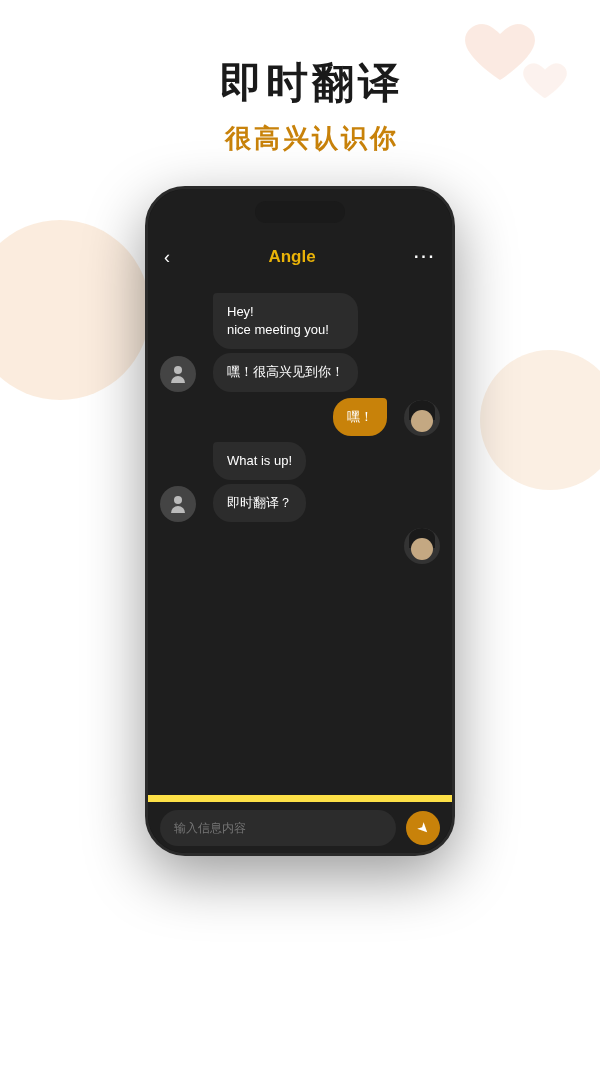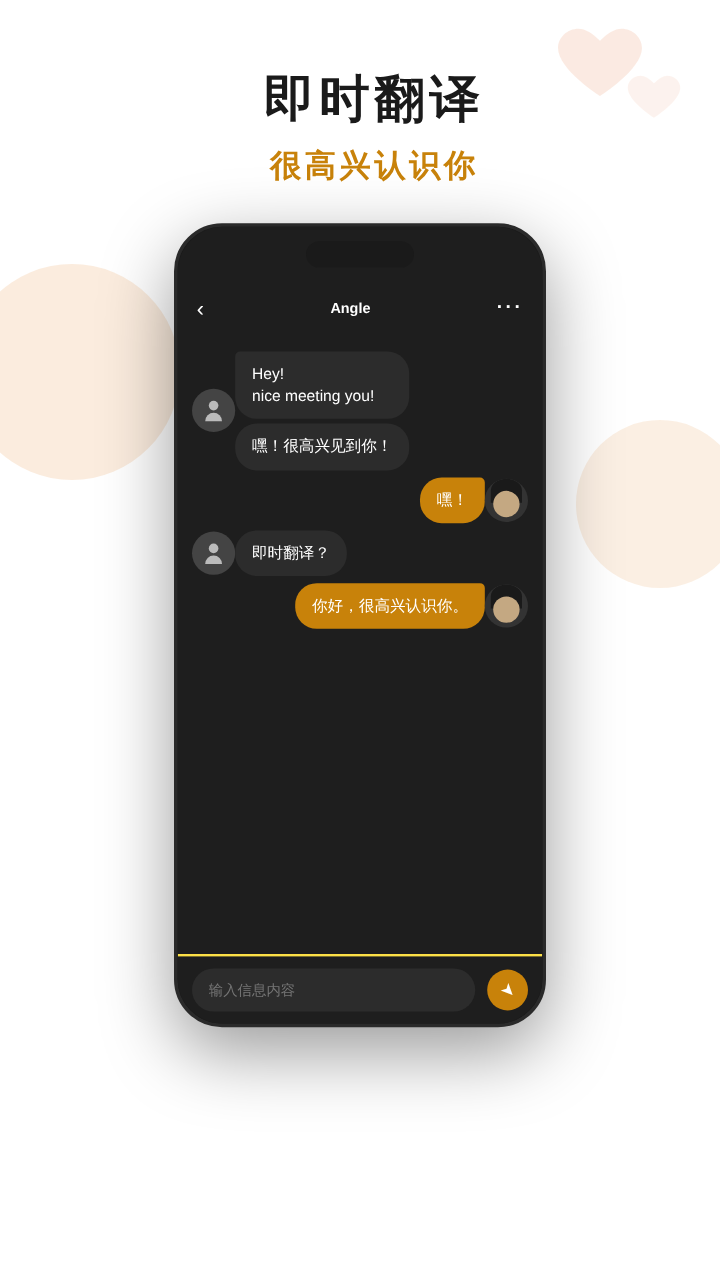--- a/index.html
+++ b/index.html
@@ -147,22 +147,22 @@
       flex-shrink: 0;
     }
 
     .back-icon {
       color: #fff;
       font-size: 18px;
       font-weight: 300;
     }
 
     .chat-header-title {
-      color: #ffffff;
-      font-size: 12px;
+      color: #eab308;
+      font-size: 17px;
       font-weight: 600;
     }
 
     .more-icon {
       color: #fff;
       font-size: 16px;
       letter-spacing: 2px;
       font-weight: 700;
     }
 
@@ -172,22 +172,22 @@
       overflow: hidden;
       padding: 12px 12px 0;
       display: flex;
       flex-direction: column;
       gap: 6px;
     }
 
     
     .msg-row {
       display: flex;
-      align-items: center;
-      gap: 0;
+      align-items: flex-end;
+      gap: 17px;
     }
 
     .msg-row.sent {
       flex-direction: row-reverse;
     }
 
     .avatar {
       width: 36px;
       height: 36px;
       border-radius: 50%;
@@ -290,21 +290,21 @@
     }
 
     .msg-row.sent .msg-bubble-group {
       align-items: flex-end;
     }
 
     
     .chat-input-area {
       height: 58px;
       background: #1e1e1e;
-      border-top: 2px solid #fde047;
+      border-top: 7px solid #fde047;
       display: flex;
       align-items: center;
       padding: 0 12px;
       gap: 10px;
       flex-shrink: 0;
     }
 
     .chat-input-field {
       flex: 1;
       height: 36px;
@@ -396,35 +396,33 @@
               <span>嘿！</span>
             </div>
           </div>
         </div>
 
         <div class="msg-row">
           <div class="avatar">
             <div class="person-icon"></div>
           </div>
           <div class="msg-bubble-group">
+            <div class="msg-bubble received">
+              <span>What is up!</span>
+            </div>
             <div class="msg-bubble received translation">
               <span>即时翻译？</span>
             </div>
           </div>
         </div>
 
         <div class="msg-row sent">
           <div class="avatar-female">
             <div class="avatar-female-hair"></div>
             <div class="avatar-female-face"></div>
-          </div>
-          <div class="msg-bubble-group">
-            <div class="msg-bubble sent">
-              <span>你好，很高兴认识你。</span>
-            </div>
           </div>
         </div>
 
       </div>
 
       <div class="chat-input-area">
         <input class="chat-input-field" type="text" placeholder="输入信息内容" style="">
         <div class="send-btn">
           <span class="send-icon">➤</span>
         </div>

